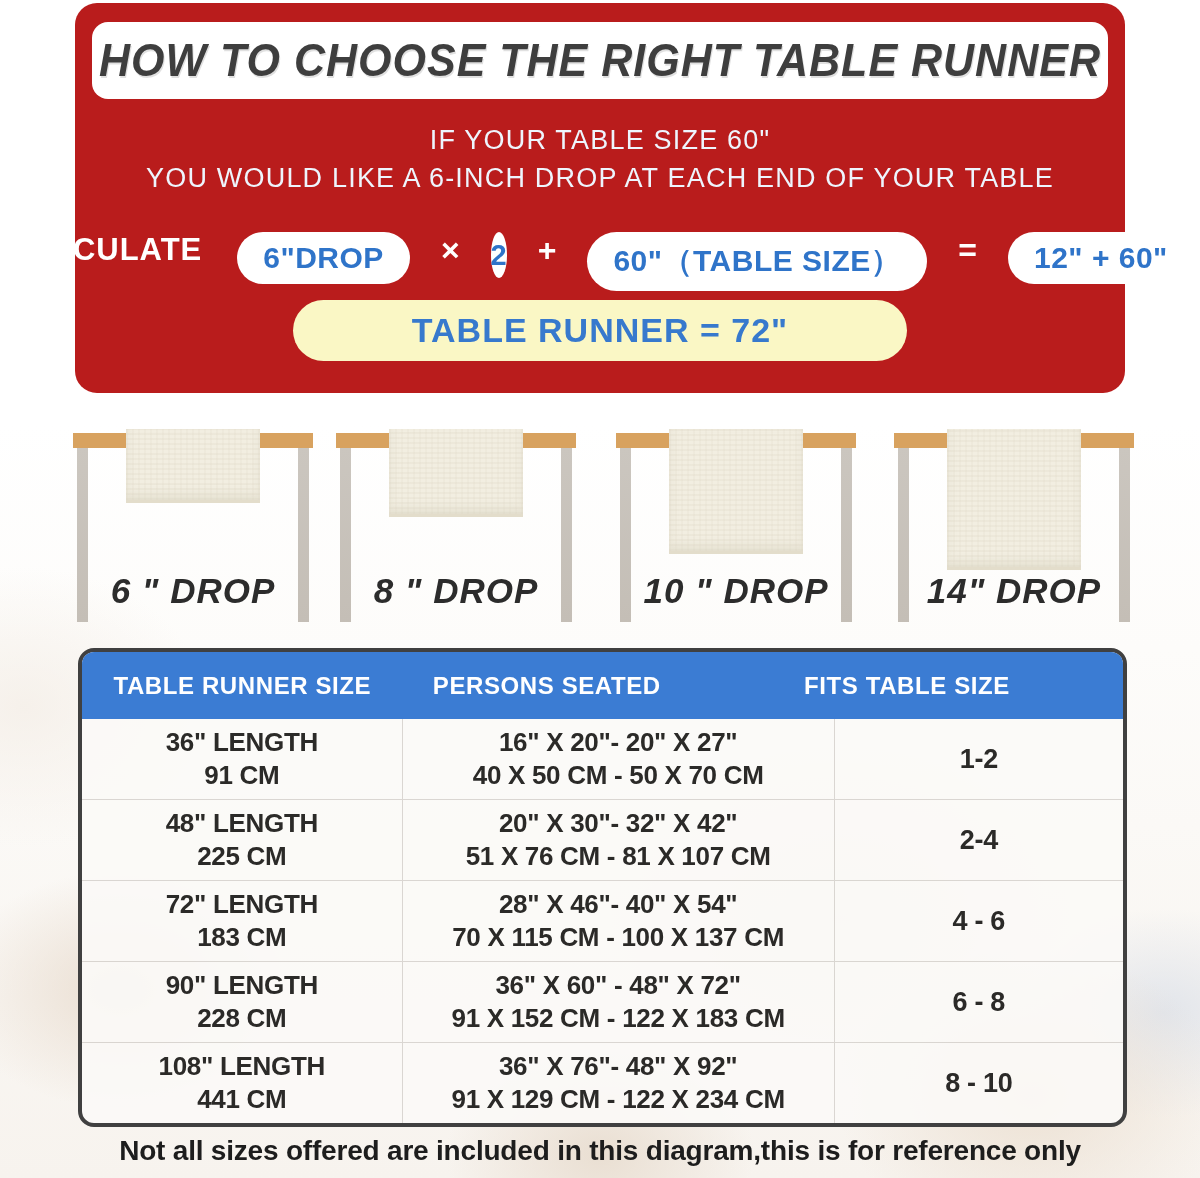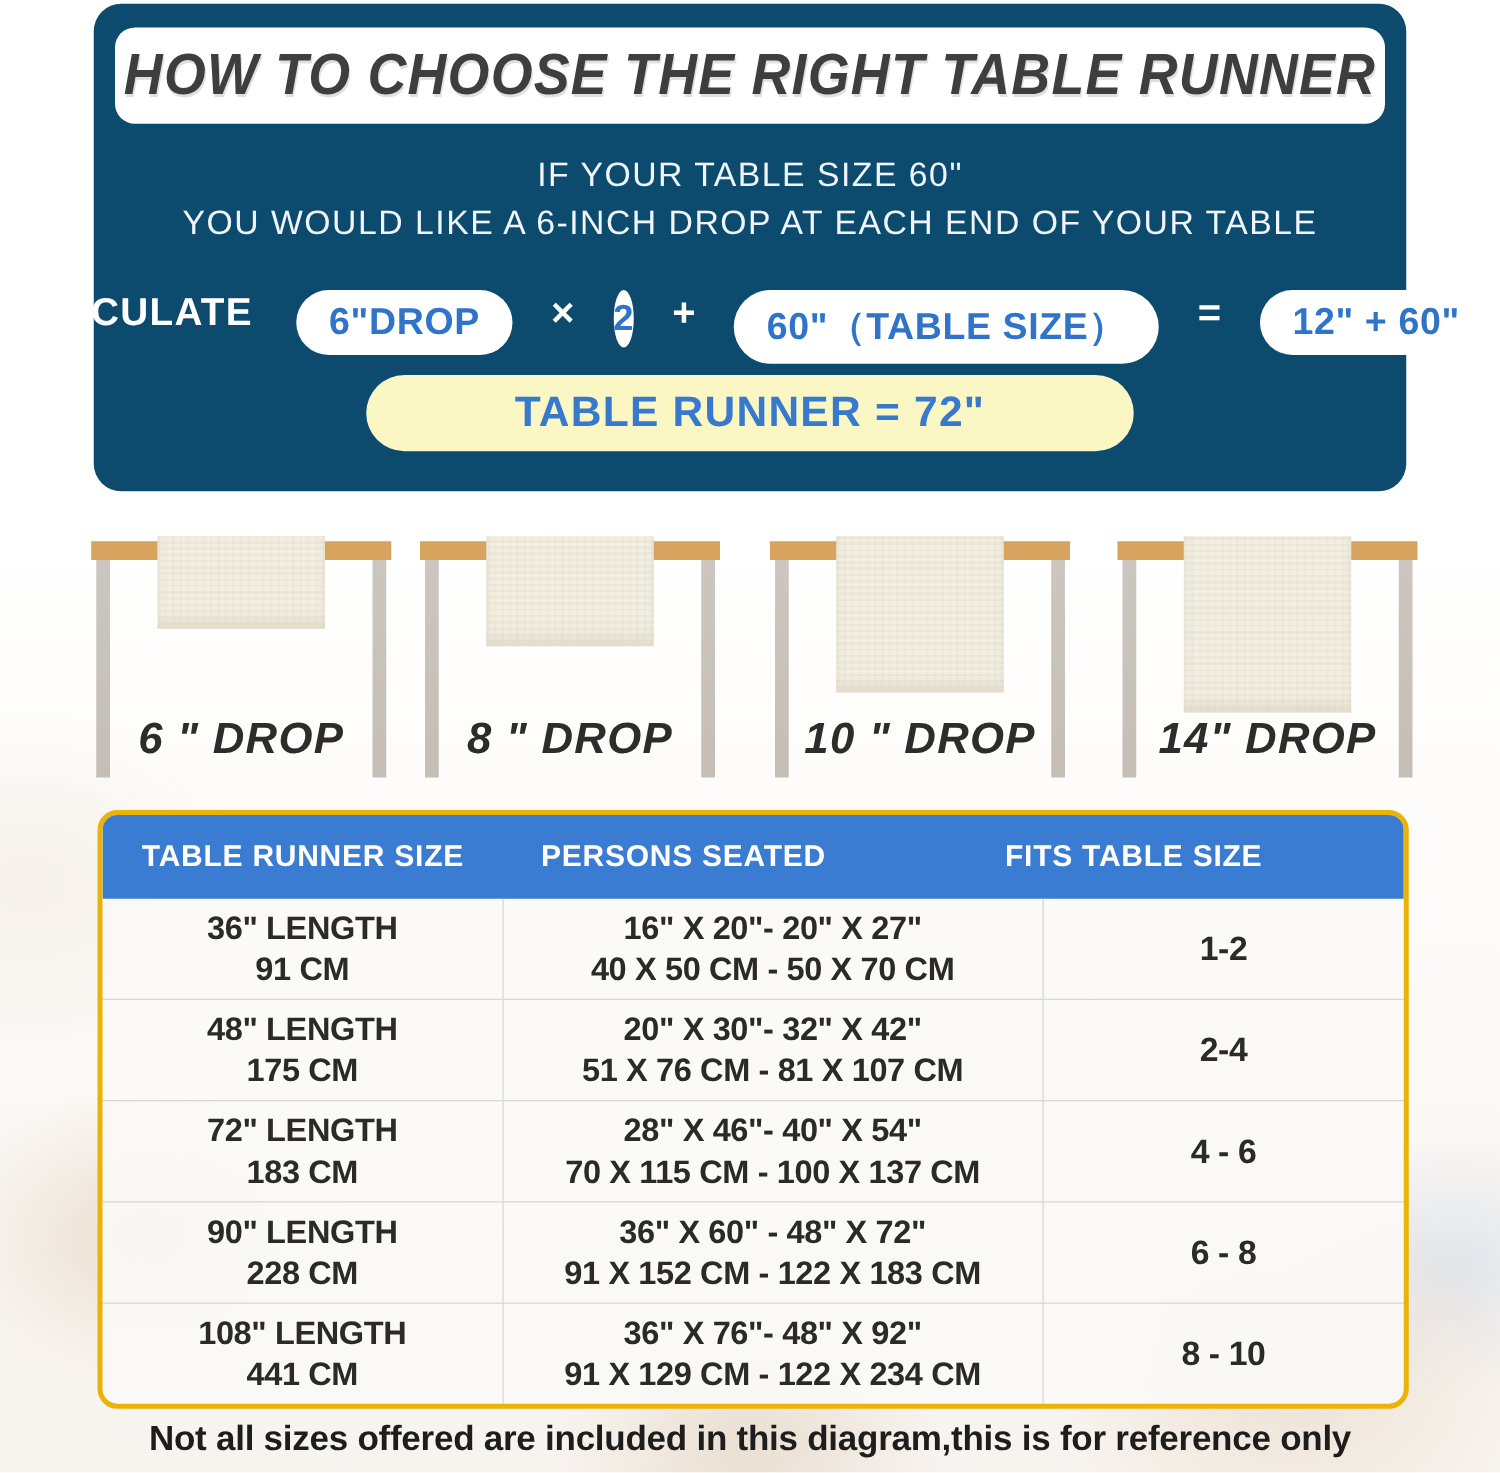--- a/index.html
+++ b/index.html
@@ -19,21 +19,21 @@
       radial-gradient(220px 160px at 50% 98%, rgba(231,219,205,0.85), transparent 70%),
       radial-gradient(320px 240px at 70% 78%, rgba(242,233,222,0.75), transparent 72%),
       radial-gradient(200px 150px at 97% 86%, rgba(223,227,234,0.9), transparent 70%),
       radial-gradient(260px 200px at 2% 60%, rgba(244,238,231,0.8), transparent 70%),
       linear-gradient(180deg, #ffffff 0%, #ffffff 36%, #fdfcfa 55%, #f7f3ee 100%);
   }
 
   
   .hero {
     position:absolute; left:75px; top:3px; width:1050px; height:390px;
-    background:#0c4a6e; border-radius:22px;
+    background:#b91c1c; border-radius:22px;
   }
   .title-box {
     position:absolute; left:17px; top:19px; width:1016px; height:77px;
     background:#ffffff; border-radius:16px;
     display:flex; align-items:center; justify-content:center;
   }
   .title-box .title {
     font-size:43px; font-weight:bold; font-style:italic;
     color:#3e3e3e; letter-spacing:1px; white-space:nowrap;
     transform:scale(1,1.08);
@@ -85,21 +85,21 @@
   .h-6  { height:74px; }  .h-8  { height:88px; }  .h-10 { height:125px; } .h-14 { height:141px; }
   .drop-label {
     position:absolute; top:138px; width:100%; text-align:center;
     font-size:35px; font-weight:bold; font-style:italic; color:#2c2c2c; letter-spacing:1px;
     z-index:4; white-space:nowrap;
   }
 
   
   .panel {
     position:absolute; left:78px; top:648px; width:1049px; height:479px;
-    border:4px solid #eab308; border-radius:16px; overflow:hidden;
+    border:4px solid #404040; border-radius:16px; overflow:hidden;
     background:rgba(251,249,247,0.9);
     display:flex; flex-direction:column;
   }
   .panel-header { height:67px; flex:0 0 67px; background:#3b7cd3; display:flex; align-items:center; }
   .panel-header .hcell {
     text-align:center; color:#ffffff; font-weight:bold; font-size:24px; letter-spacing:0.6px;
   }
   .col-a { width:30.8%; } .col-b { width:41.5%; } .col-c { width:27.7%; }
   .panel-body { flex:1; display:flex; flex-direction:column; }
   .prow { flex:1; display:flex; align-items:stretch; }
@@ -190,21 +190,21 @@
       <div class="cell col-b">
         <span>16" X 20"- 20" X 27"</span>
         <span>40 X 50 CM - 50 X 70 CM</span>
       </div>
       <div class="cell col-c">1-2</div>
     </div>
 
     <div class="prow">
       <div class="cell col-a">
         <span>48" LENGTH</span>
-        <span>175 CM</span>
+        <span>225 CM</span>
       </div>
       <div class="cell col-b">
         <span>20" X 30"- 32" X 42"</span>
         <span>51 X 76 CM - 81 X 107 CM</span>
       </div>
       <div class="cell col-c">2-4</div>
     </div>
 
     <div class="prow">
       <div class="cell col-a">

